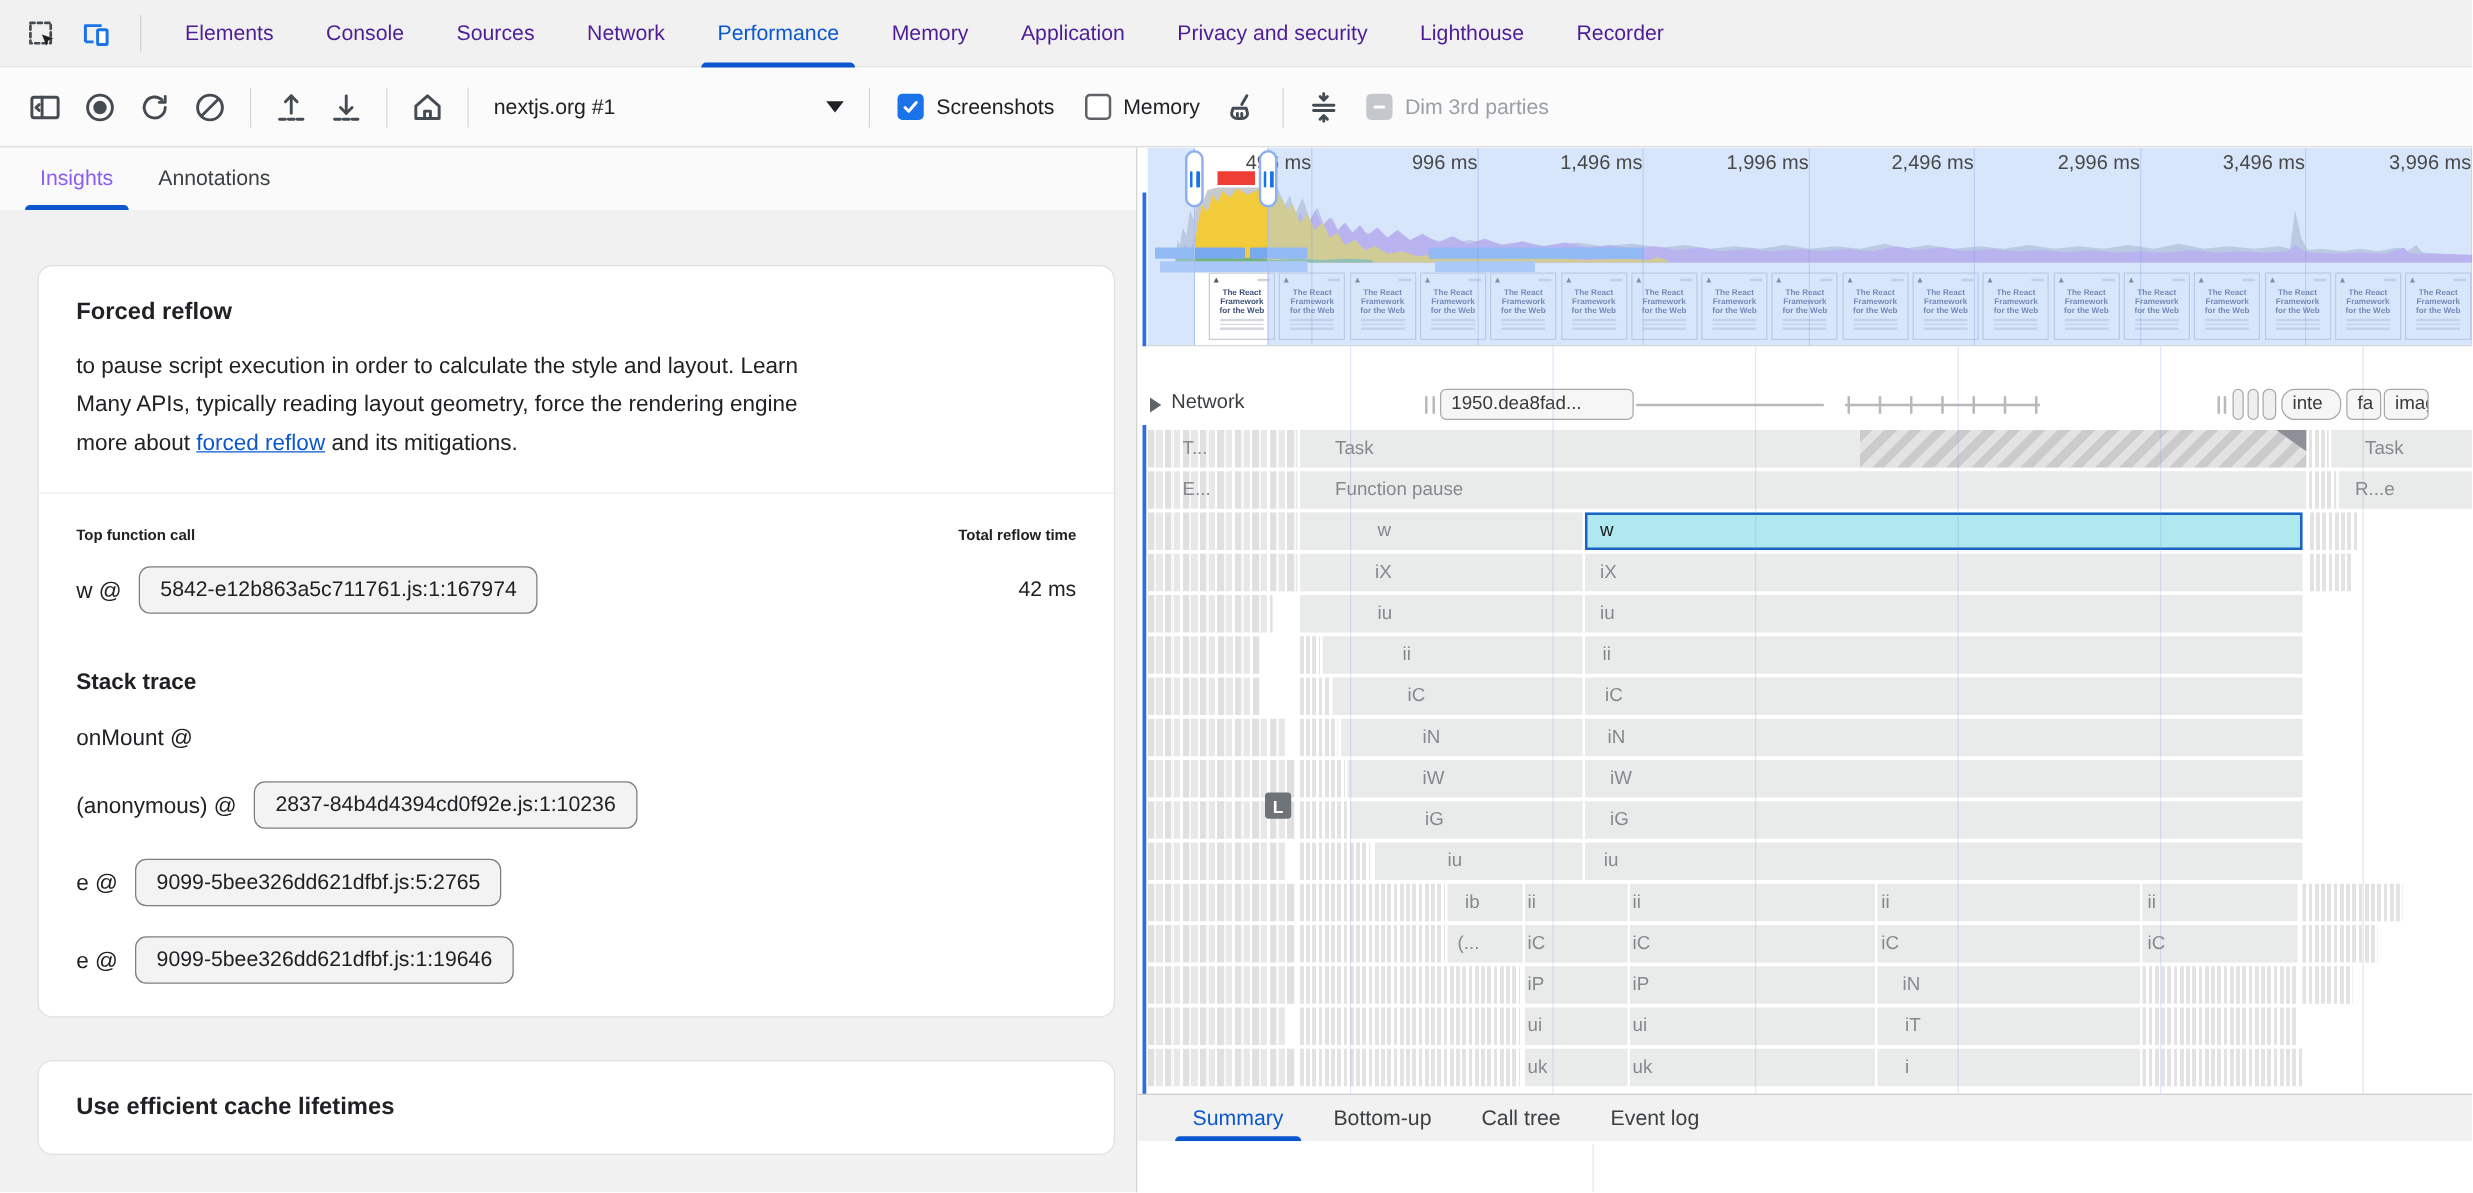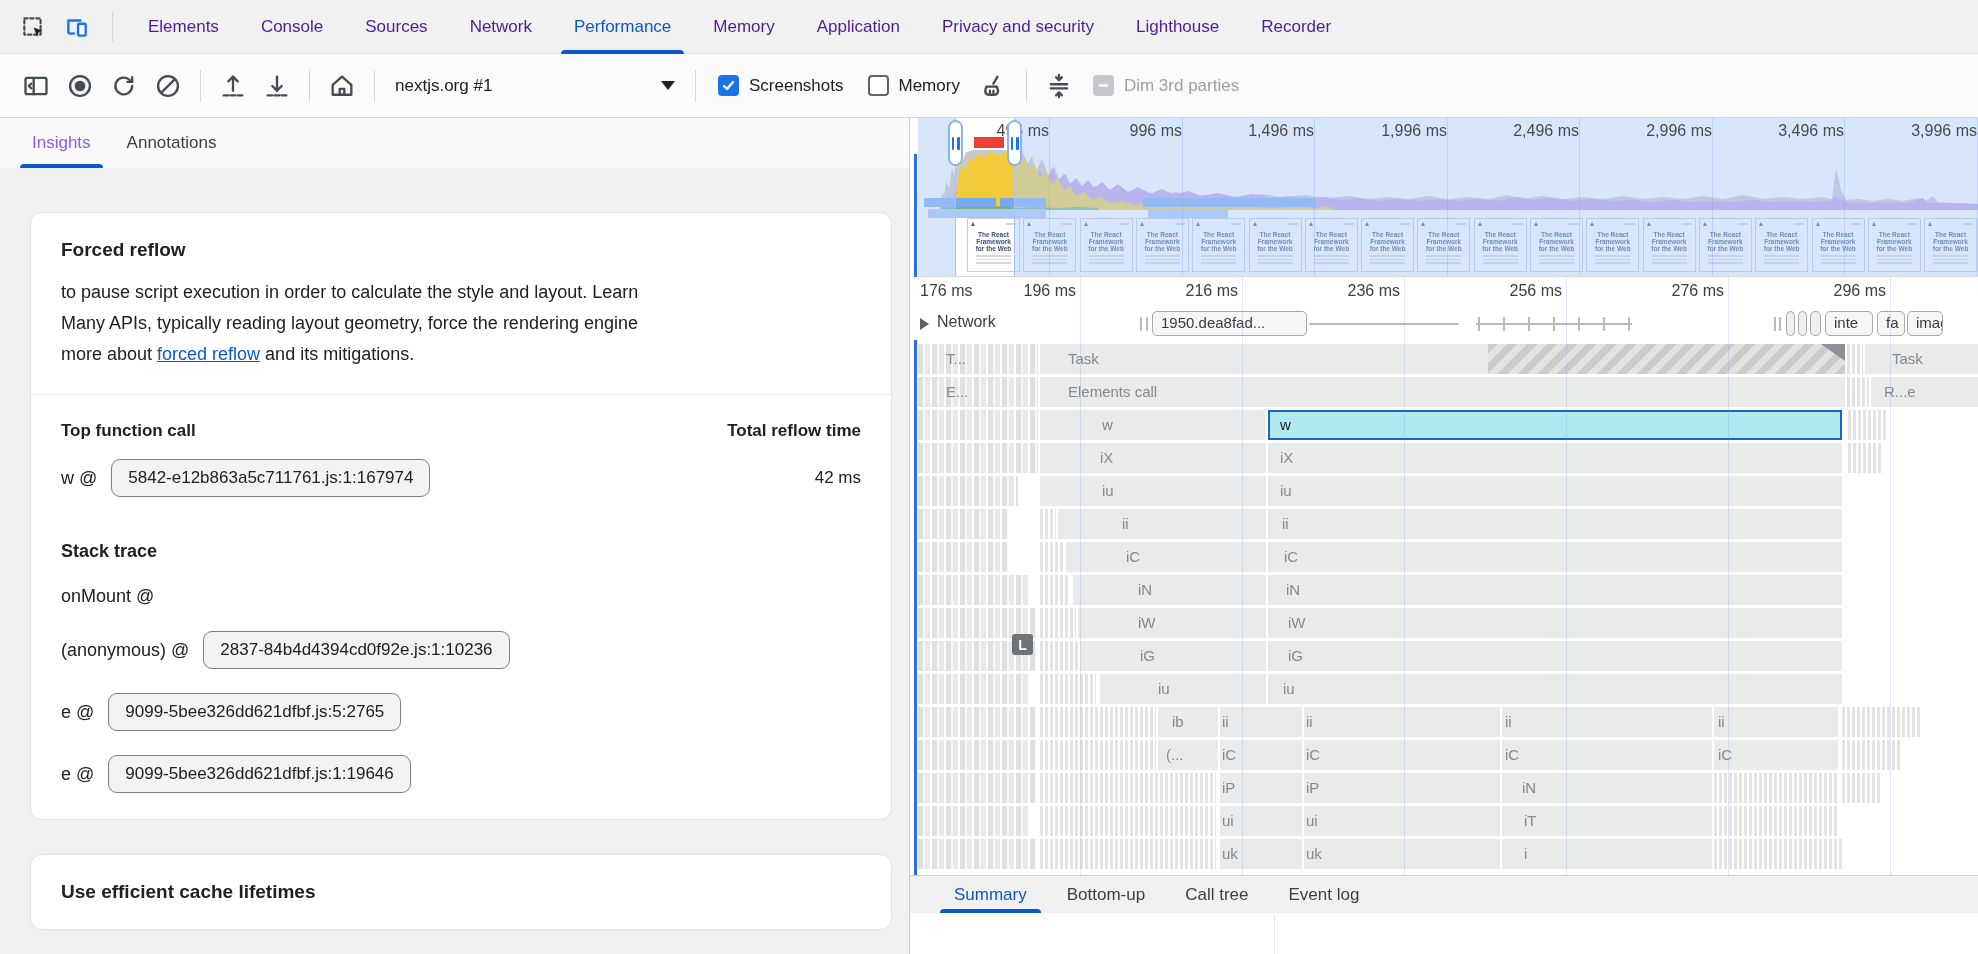--- a/index.html
+++ b/index.html
@@ -35,21 +35,21 @@
   .side-tabs{height:50px;background:#fafafa;display:flex;padding-left:14px;flex:none;}
   .stab{padding:0 18px;line-height:50px;font-size:17px;color:#3c4043;position:relative;}
   .stab.active{color:#8b5cf6;}
   .stab.active::after{content:"";position:absolute;left:6px;right:6px;bottom:0;height:4px;background:#0b57d0;border-radius:4px 4px 0 0;}
   .side-scroll{flex:1;padding:44px 16px 0 30px;overflow:hidden;position:relative;}
   .card{background:#fff;border:1px solid #e0e0e0;border-radius:12px;width:862px;padding:26px 30px;}
   .card h2{font-size:19px;font-weight:bold;margin:0;color:#202124;}
   .desc{font-size:18px;line-height:31px;margin-top:16px;color:#202124;}
   .desc a{color:#0b57d0;}
   .sep{height:1px;background:#ececec;margin:24px -30px 0 -30px;}
-  .cols{display:flex;justify-content:space-between;margin-top:26px;font-size:17px;font-weight:bold;}
+  .cols{display:flex;justify-content:space-between;margin-top:26px;font-size:12px;font-weight:bold;}
   .callrow{display:flex;justify-content:space-between;align-items:center;margin-top:18px;}
   .fn-group{display:flex;align-items:center;gap:14px;font-size:18px;}
   .pill{border:1.5px solid #7e7e7e;border-radius:9px;background:#f3f3f3;font-size:17px;padding:8px 16px;color:#202124;white-space:nowrap;}
   .total-val{font-size:17px;}
   .stack-title{font-size:18px;font-weight:bold;margin-top:44px;}
   .stack-row{display:flex;align-items:center;gap:14px;font-size:18px;margin-top:24px;}
   .card2{margin-top:34px;}
 
   
   section.perf{flex:1;position:relative;overflow:hidden;background:#fff;}
@@ -554,29 +554,20 @@
           <span class="mm-vline" style="left: 529px;"></span>
           <span class="mm-vline" style="left: 661px;"></span>
           <span class="mm-vline" style="left: 794px;"></span>
           <span class="mm-vline" style="left: 926px;"></span>
           <span class="mm-vline" style="left: 1059px;"></span>
         </div>
 
       <div class="blue-rule" style="top:36px;height:123px;"></div>
       <div class="blue-rule" style="top:222px;height:535px;"></div>
 
-      <div class="fruler" id="fruler">
-          <span class="fr-label" style="left: 2px;">176 ms</span>
-          <span class="fr-label r" style="left: 158px;">196 ms</span>
-          <span class="fr-label r" style="left: 320px;">216 ms</span>
-          <span class="fr-label r" style="left: 482px;">236 ms</span>
-          <span class="fr-label r" style="left: 644px;">256 ms</span>
-          <span class="fr-label r" style="left: 806px;">276 ms</span>
-          <span class="fr-label r" style="left: 968px;">296 ms</span>
-        </div>
       <div id="gridlines">
           <div class="vline" style="left: 162px;"></div>
           <div class="vline" style="left: 324px;"></div>
           <div class="vline" style="left: 486px;"></div>
           <div class="vline" style="left: 648px;"></div>
           <div class="vline" style="left: 810px;"></div>
           <div class="vline" style="left: 972px;"></div>
         </div>
 
       <div class="netrow">
@@ -584,39 +575,39 @@
         <span class="net-name">Network</span>
         <span class="ntick" style="left:222px;"></span><span class="ntick" style="left:228px;"></span>
         <span class="net-pill" style="left:234px;width:155px;">1950.dea8fad...</span>
         <span class="nline" style="left:391px;width:150px;"></span>
         <span class="nline" style="left:558px;width:156px;"></span>
         <span class="ntick" style="left:560px;"></span><span class="ntick" style="left:585px;"></span><span class="ntick" style="left:610px;"></span><span class="ntick" style="left:635px;"></span><span class="ntick" style="left:660px;"></span><span class="ntick" style="left:685px;"></span><span class="ntick" style="left:710px;"></span>
         <span class="ntick" style="left:856px;"></span><span class="ntick" style="left:861px;"></span>
         <span class="net-pill empty" style="left:868px;width:9px;"></span>
         <span class="net-pill empty" style="left:880px;width:9px;"></span>
         <span class="net-pill empty" style="left:892px;width:11px;"></span>
-        <span id="netpills"><span class="net-pill" style="left: 907px; width: 48px;">inte</span><span class="net-pill" style="left: 959px; width: 28px;">fa</span><span class="net-pill" style="left: 989px; width: 36px;">image</span></span>
+        <span id="netpills"><span class="net-pill" style="left: 907px; width: 48px; border-radius: 11px;">inte</span><span class="net-pill" style="left: 959px; width: 28px;">fa</span><span class="net-pill" style="left: 989px; width: 36px;">image</span></span>
       </div>
 
       <div class="frows" id="frows">
           <div class="frow" style="top: 4px;">
             <div class="seg stl" style="left: 0px; width: 120px;"></div>
             <span class="seglbl" style="left: 28px;">T...</span>
             <div class="seg s" style="left: 122px; width: 805px;"></div>
             <span class="seglbl" style="left: 150px;">Task</span>
             <div class="seg h" style="left: 570px; width: 357px;"></div>
             <div class="seg st" style="left: 929px; width: 16px;"></div>
             <div class="seg s" style="left: 947px; width: 113px;"></div>
             <span class="seglbl" style="left: 974px;">Task</span>
           </div>
           <div class="frow" style="top: 37px;">
             <div class="seg stl" style="left: 0px; width: 120px;"></div>
             <span class="seglbl" style="left: 28px;">E...</span>
             <div class="seg s" style="left: 122px; width: 805px;"></div>
-            <span class="seglbl" style="left: 150px;">Elements call</span>
+            <span class="seglbl" style="left: 150px;">Function pause</span>
             <div class="seg st" style="left: 929px; width: 22px;"></div>
             <div class="seg s" style="left: 953px; width: 107px;"></div>
             <span class="seglbl" style="left: 966px;">R...e</span>
           </div>
           <div class="frow" style="top: 70px;">
             <div class="seg stl" style="left: 0px; width: 120px;"></div>
             <div class="seg s" style="left: 122px; width: 226px;"></div>
             <span class="seglbl" style="left: 184px;">w</span>
             <div class="seg sel" style="left: 350px; width: 574px;"></div>
             <span class="seglbl dark" style="left: 362px;">w</span>

